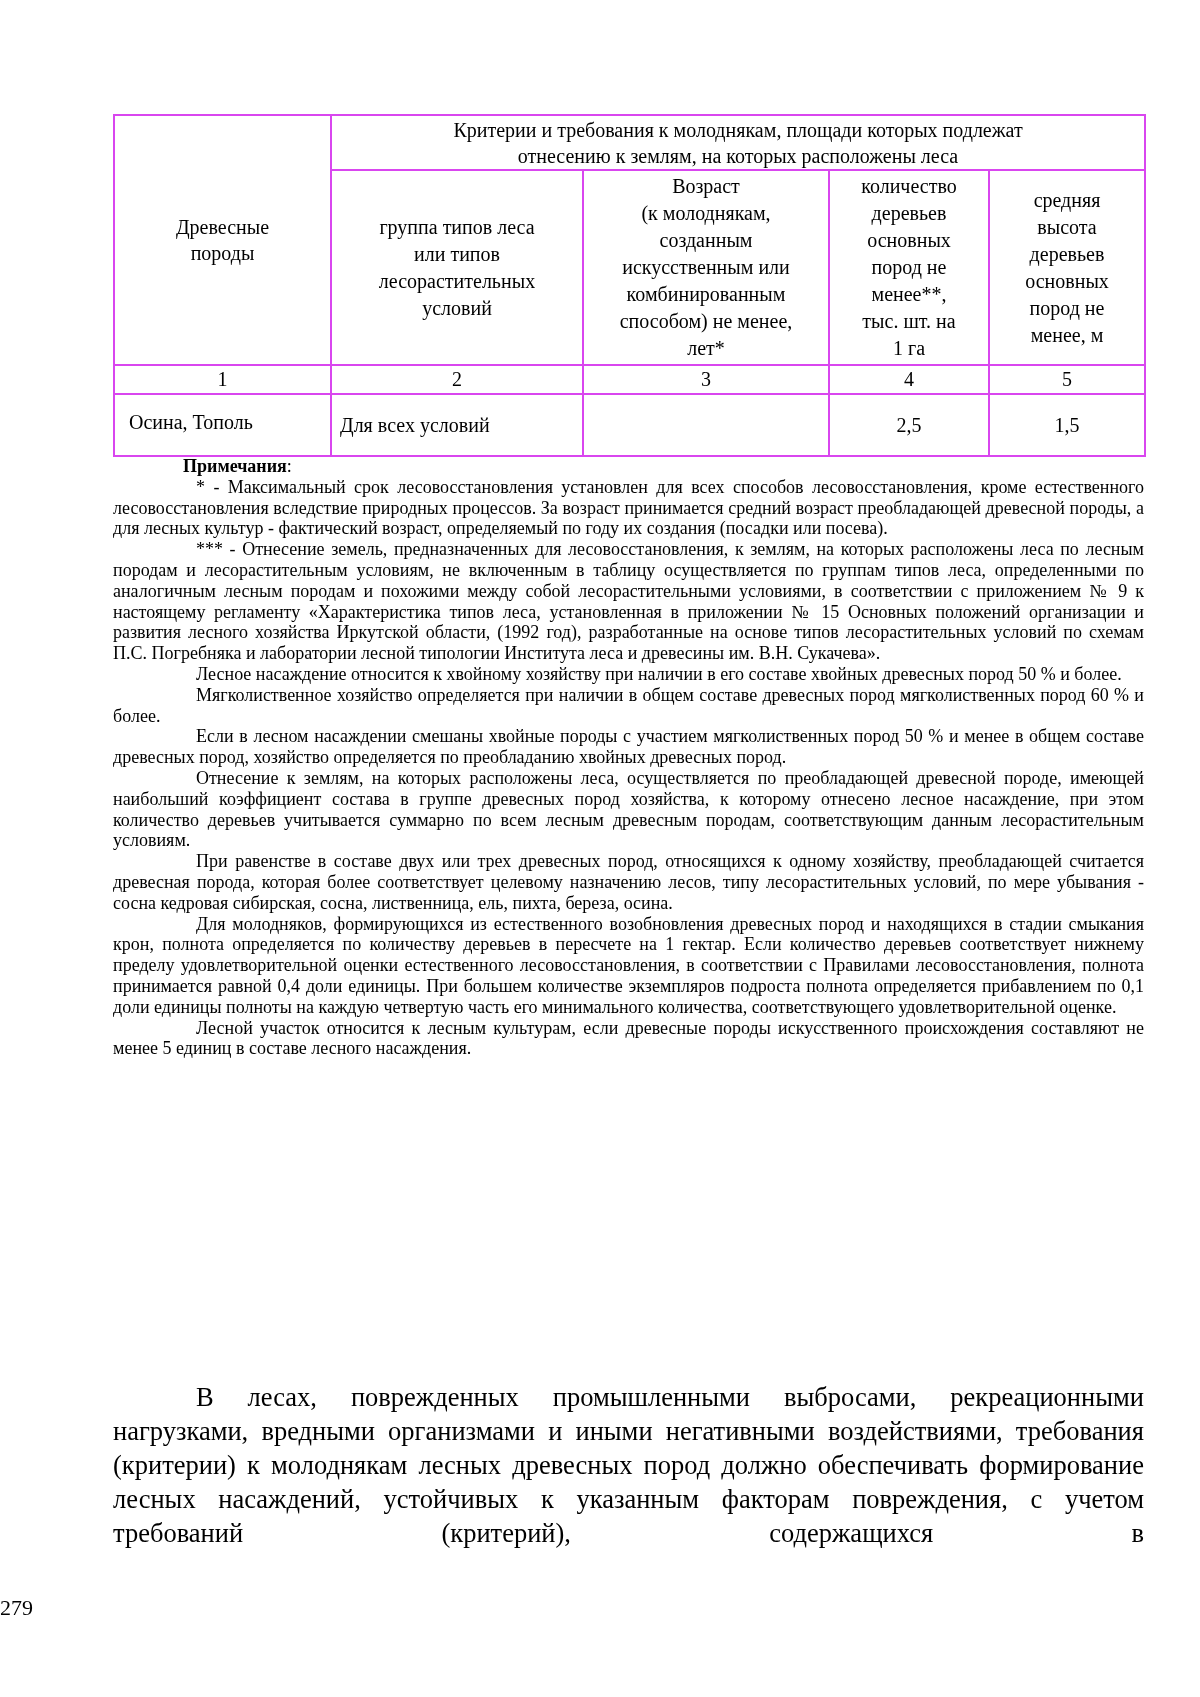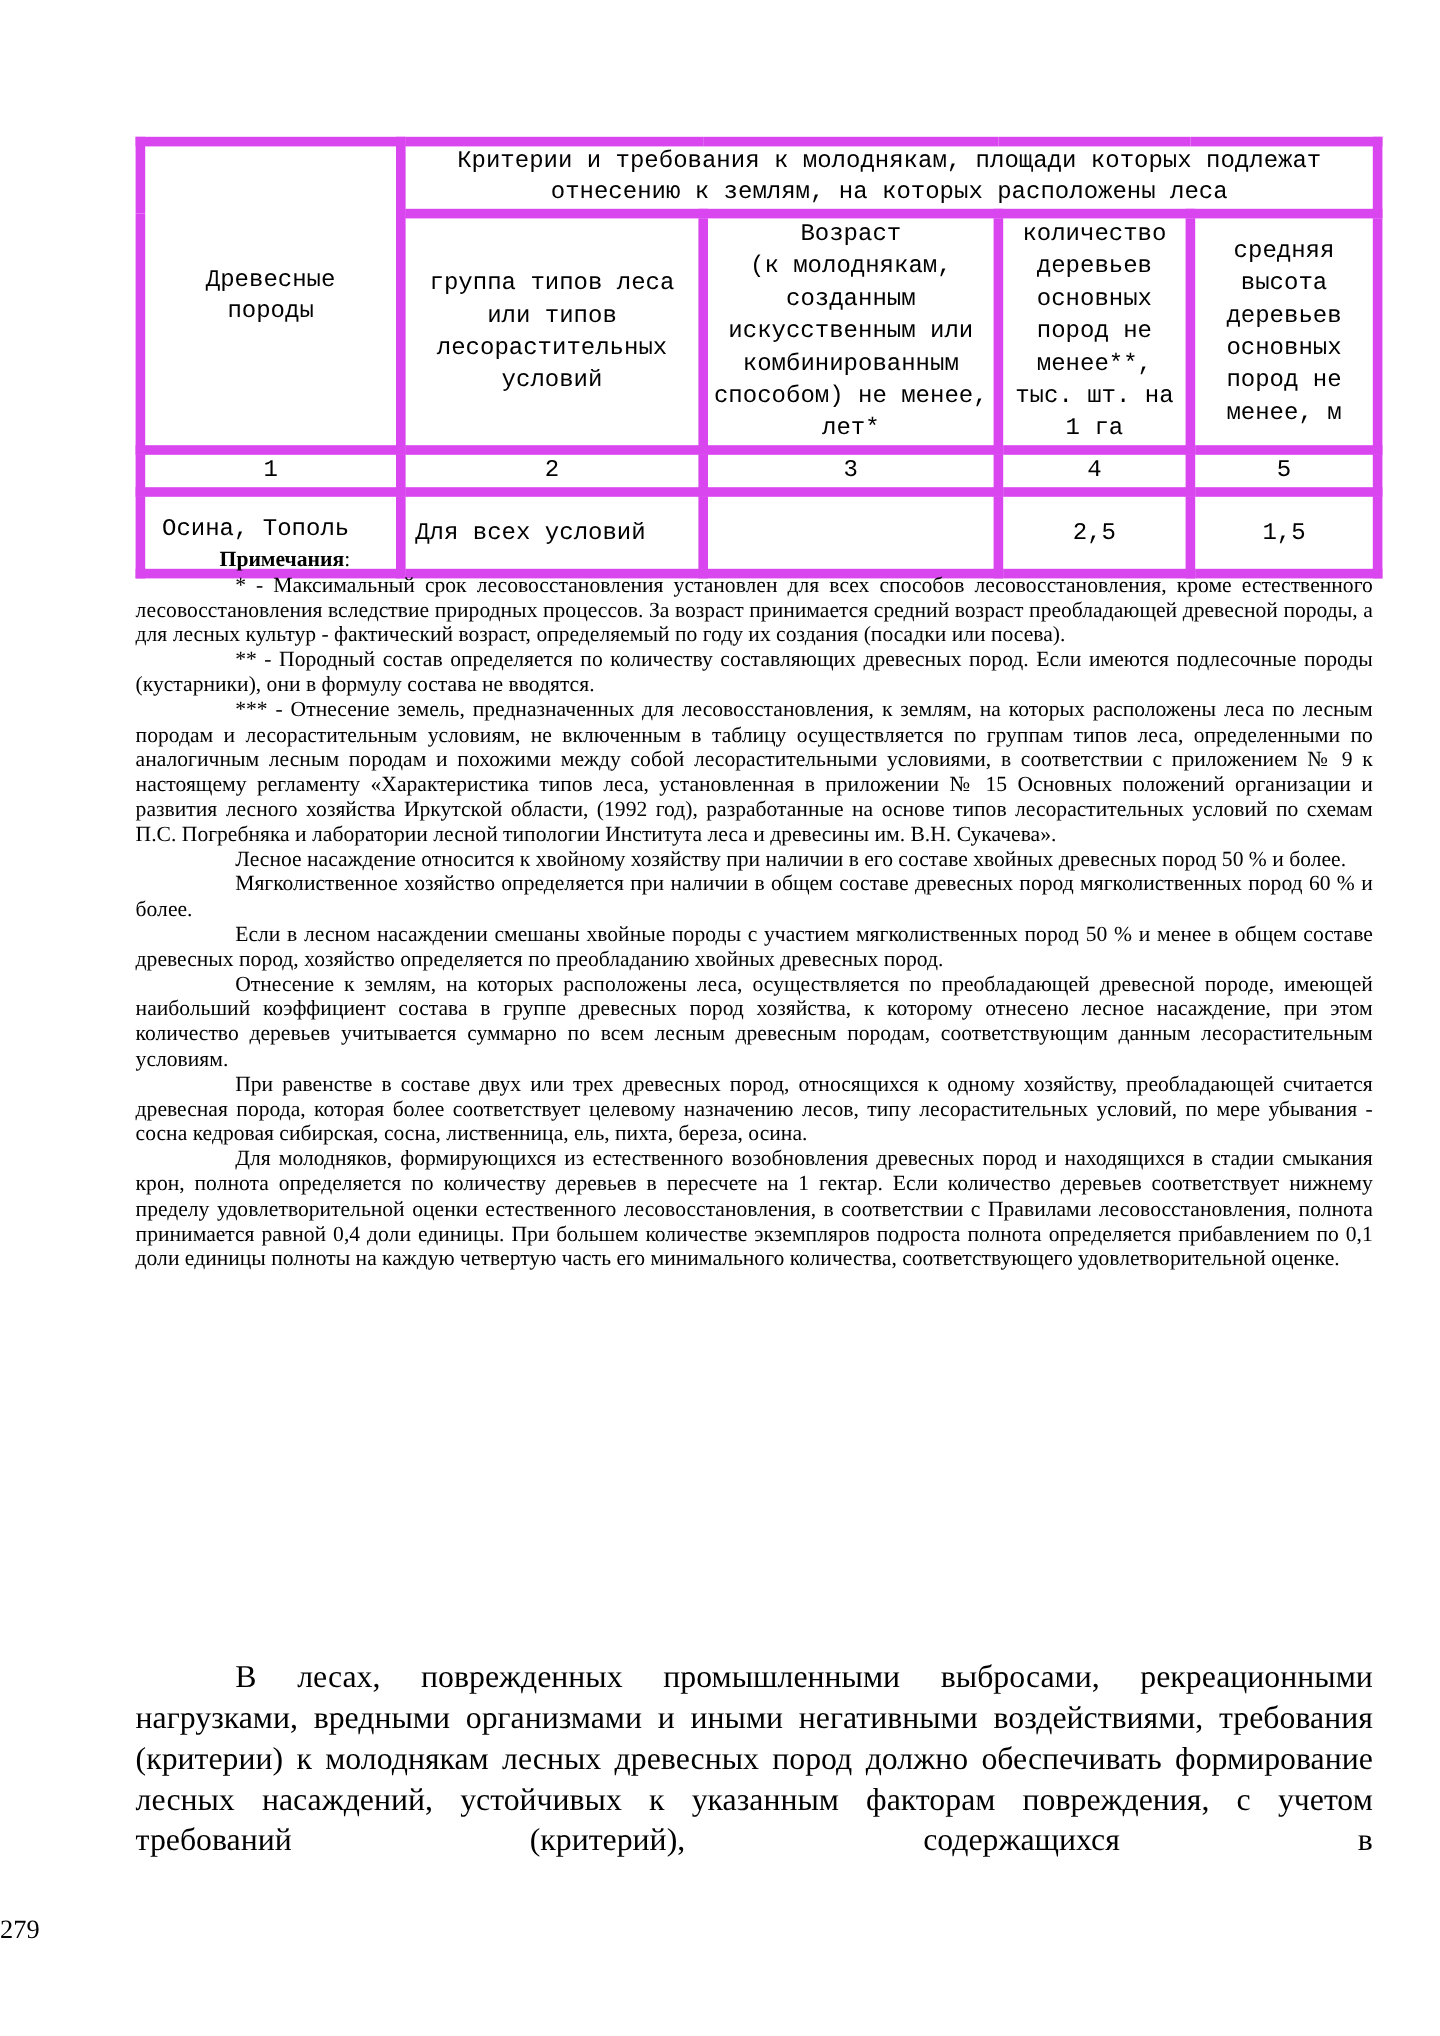--- a/index.html
+++ b/index.html
@@ -4,21 +4,21 @@
   <style>
     html, body { margin: 0; padding: 0; background: #ffffff; }
     body { width: 1200px; height: 1697px; position: relative; font-family: "Liberation Serif", "DejaVu Serif", serif; color: #000; }
     .page { position: absolute; left: 0; top: 0; width: 1200px; height: 1697px; }
 
     table.crit {
       position: absolute; left: 113px; top: 114px; width: 1031px;
       border-collapse: collapse; table-layout: fixed;
       font-size: 20px; line-height: 27px;
     }
-    table.crit td { border: 8px solid #d946ef; padding: 0 4px; text-align: center; vertical-align: middle; font-family: Liberation Mono, monospace; }
+    table.crit td { border: 2px solid #d946ef; padding: 0 4px; text-align: center; vertical-align: middle; }
     table.crit col.c1 { width: 217px; }
     table.crit col.c2 { width: 252px; }
     table.crit col.c3 { width: 246px; }
     table.crit col.c4 { width: 160px; }
     table.crit col.c5 { width: 156px; }
     .hdr-top { height: 55px; line-height: 26px; }
     .hdr-sub { height: 195px; }
     .num-row td { height: 27px; line-height: 27px; }
     .data-row td { height: 54px; vertical-align: top; padding-top: 0; }
     .data-row td.left { text-align: left; padding-left: 8px; }
@@ -104,28 +104,28 @@
       <td></td>
       <td>2,5</td>
       <td>1,5</td>
     </tr>
   </tbody>
     </table>
 
   <div class="notes">
     <p class="head"><b>Примечания</b><span>:</span></p>
     <p>* - Максимальный срок лесовосстановления установлен для всех способов лесовосстановления, кроме естественного лесовосстановления вследствие природных процессов. За возраст принимается средний возраст преобладающей древесной породы, а для лесных культур - фактический возраст, определяемый по году их создания (посадки или посева).</p>
-    <p>** - Породный состав определяется по количеству составляющих древесных пород. Если имеются подлесочные породы (кустарники), они в формулу состава не вводятся.</p>
     <p>*** - Отнесение земель, предназначенных для лесовосстановления, к землям, на которых расположены леса по лесным породам и лесорастительным условиям, не включенным в таблицу осуществляется по группам типов леса, определенными по аналогичным лесным породам и похожими между собой лесорастительными условиями, в соответствии с приложением № 9 к настоящему регламенту «Характеристика типов леса, установленная в приложении № 15 Основных положений организации и развития лесного хозяйства Иркутской области, (1992 год), разработанные на основе типов лесорастительных условий по схемам П.С. Погребняка и лаборатории лесной типологии Института леса и древесины им. В.Н. Сукачева».</p>
     <p>Лесное насаждение относится к хвойному хозяйству при наличии в его составе хвойных древесных пород 50 % и более.</p>
     <p>Мягколиственное хозяйство определяется при наличии в общем составе древесных пород мягколиственных пород 60 % и более.</p>
     <p>Если в лесном насаждении смешаны хвойные породы с участием мягколиственных пород 50 % и менее в общем составе древесных пород, хозяйство определяется по преобладанию хвойных древесных пород.</p>
     <p>Отнесение к землям, на которых расположены леса, осуществляется по преобладающей древесной породе, имеющей наибольший коэффициент состава в группе древесных пород хозяйства, к которому отнесено лесное насаждение, при этом количество деревьев учитывается суммарно по всем лесным древесным породам, соответствующим данным лесорастительным условиям.</p>
     <p>При равенстве в составе двух или трех древесных пород, относящихся к одному хозяйству, преобладающей считается древесная порода, которая более соответствует целевому назначению лесов, типу лесорастительных условий, по мере убывания - сосна кедровая сибирская, сосна, лиственница, ель, пихта, береза, осина.</p>
     <p>Для молодняков, формирующихся из естественного возобновления древесных пород и находящихся в стадии смыкания крон, полнота определяется по количеству деревьев в пересчете на 1 гектар. Если количество деревьев соответствует нижнему пределу удовлетворительной оценки естественного лесовосстановления, в соответствии с Правилами лесовосстановления, полнота принимается равной 0,4 доли единицы. При большем количестве экземпляров подроста полнота определяется прибавлением по 0,1 доли единицы полноты на каждую четвертую часть его минимального количества, соответствующего удовлетворительной оценке.</p>
+    <p>Лесной участок относится к лесным культурам, если древесные породы искусственного происхождения составляют не менее 5 единиц в составе лесного насаждения.</p>
   </div>
 
   <div class="body-text">
     <p>В лесах, поврежденных промышленными выбросами, рекреационными нагрузками, вредными организмами и иными негативными воздействиями, требования (критерии) к молоднякам лесных древесных пород должно обеспечивать формирование лесных насаждений, устойчивых к указанным факторам повреждения, с учетом требований (критерий), содержащихся в</p>
   </div>
 
   <div class="page-num">279</div>
 
 </div>
 

